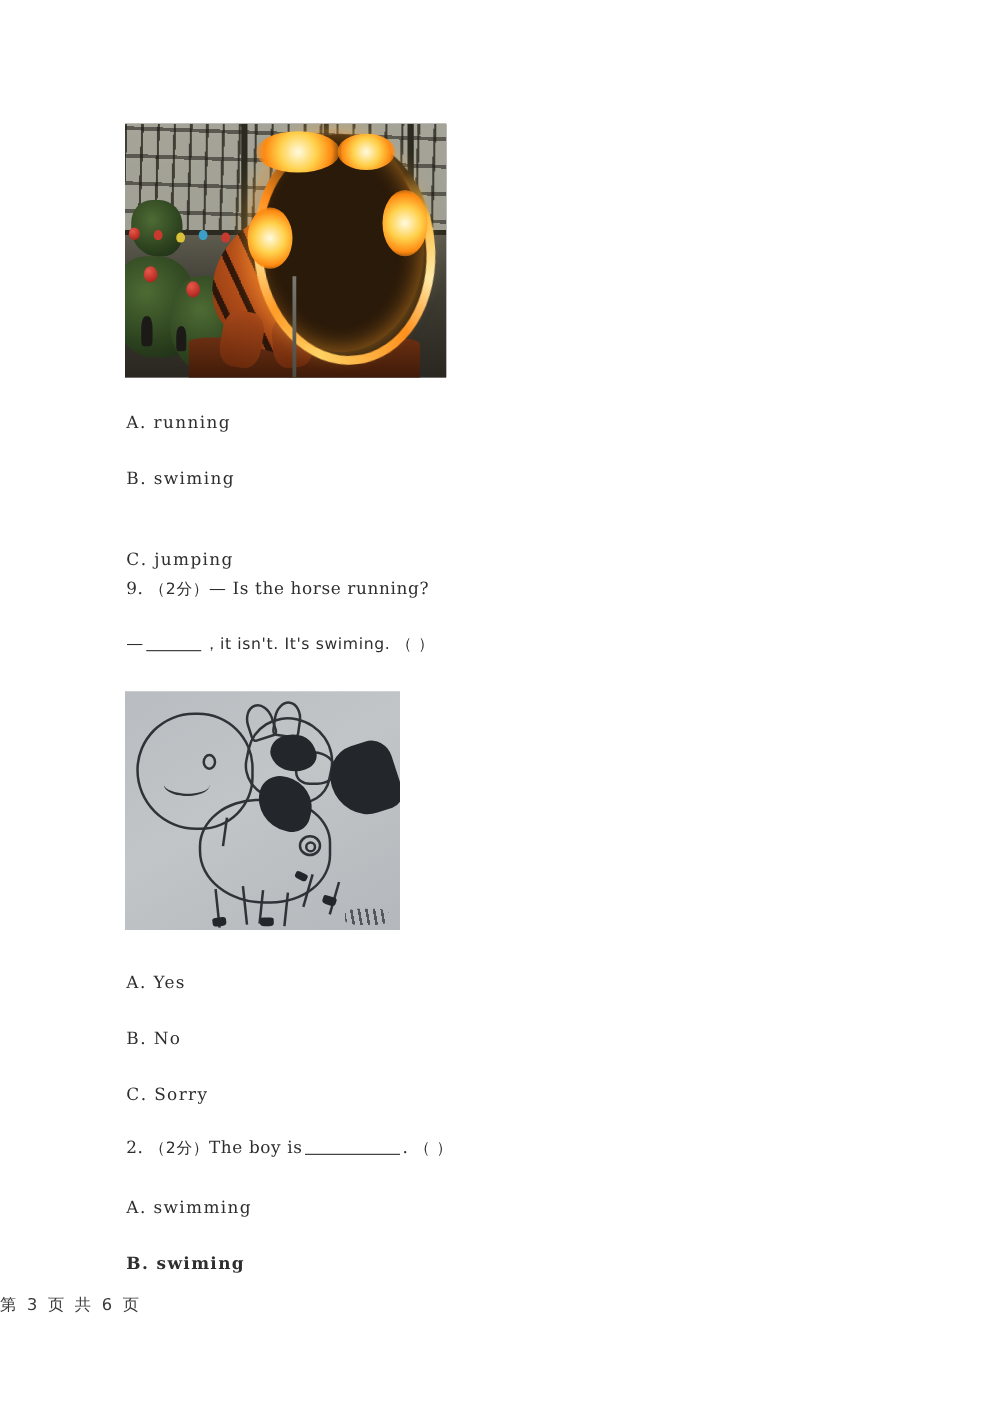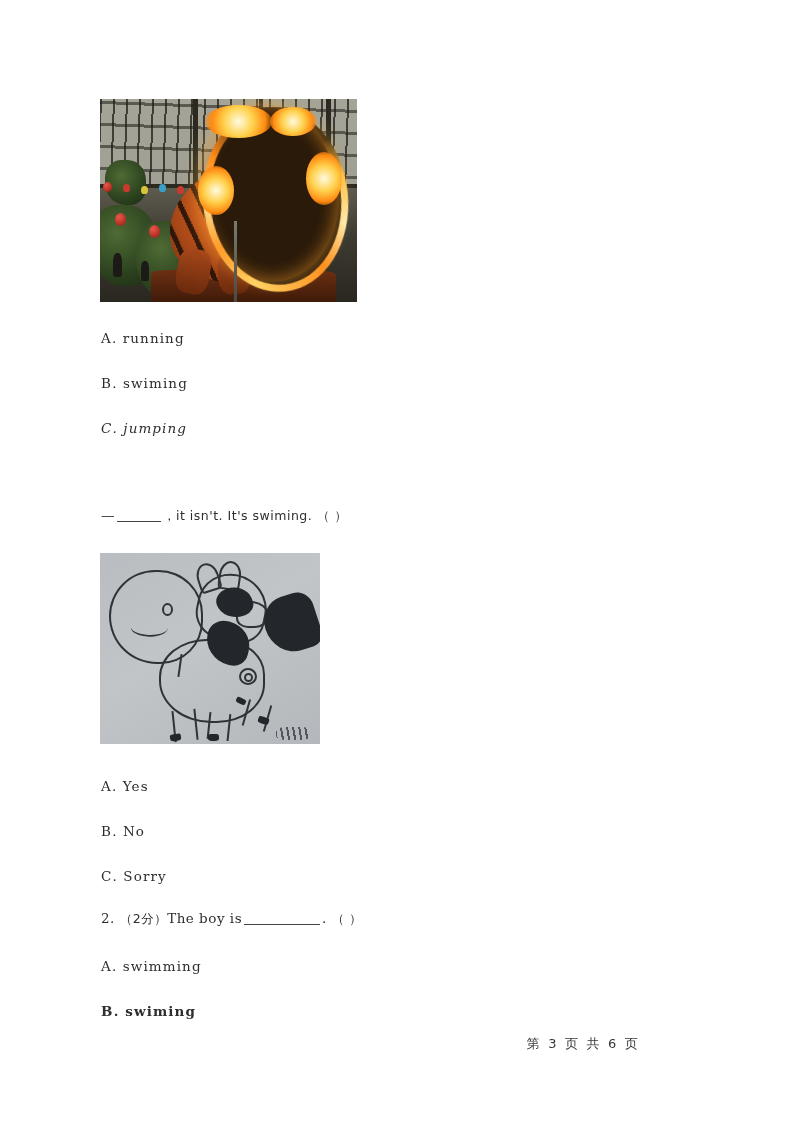--- a/index.html
+++ b/index.html
@@ -52,21 +52,21 @@
     vertical-align: -2px;
     margin: 0 2px;
   }
   .paren-gap { letter-spacing: 0.5px; }
 
   
   .footer {
     position: absolute;
     left: 0;
     width: 640px;
-    text-align: right;
+    text-align: left;
     font-size: 13px;
     color: #3a3a3a;
     letter-spacing: 2.2px;
     font-family: "DejaVu Sans", "Liberation Sans", sans-serif;
   }
 
   
   .figure {
     position: absolute;
     overflow: hidden;
@@ -345,24 +345,27 @@
     <div class="tg-person" style="left:5%;top:76%;width:9px;height:24px;"></div>
     <div class="tg-person" style="left:16%;top:80%;width:8px;height:20px;"></div>
   </div>
 
   <div class="line opt" style="top:330px;text-align:center;">
     <span class="ltr">A</span><span>.</span>&nbsp;<span>running</span>
   </div>
   <div class="line opt" style="top:375px;">
     <span class="ltr">B</span><span>.</span>&nbsp;<span>swiming</span>
   </div>
-  <div class="line opt" style="top:420px;font-style:italic;">
+  <div class="line opt" style="top:440px;">
     <span class="ltr">C</span><span>.</span>&nbsp;<span>jumping</span>
   </div>
 
+  <div class="line qnum" style="top:463px;">
+    <span>9.</span>&nbsp;<span class="cjk">（2分）</span><span>— Is the horse running?</span>
+  </div>
   <div class="line qnum" style="top:507px;">
     <span>—</span><span class="blank-sm"></span><span class="cjk">，it isn't. It's swiming.</span>&nbsp;<span class="cjk paren-gap">（    ）</span>
   </div>
 
   <div class="figure" id="fig-horse">
     <div class="hs-ink hs-balloon" style="position:absolute;"></div>
     <div class="hs-face-eye"></div>
     <div class="hs-face-mouth"></div>
     <div class="hs-neckline" style="left:36%;top:53%;width:2px;height:12%;transform:rotate(8deg);"></div>
 

